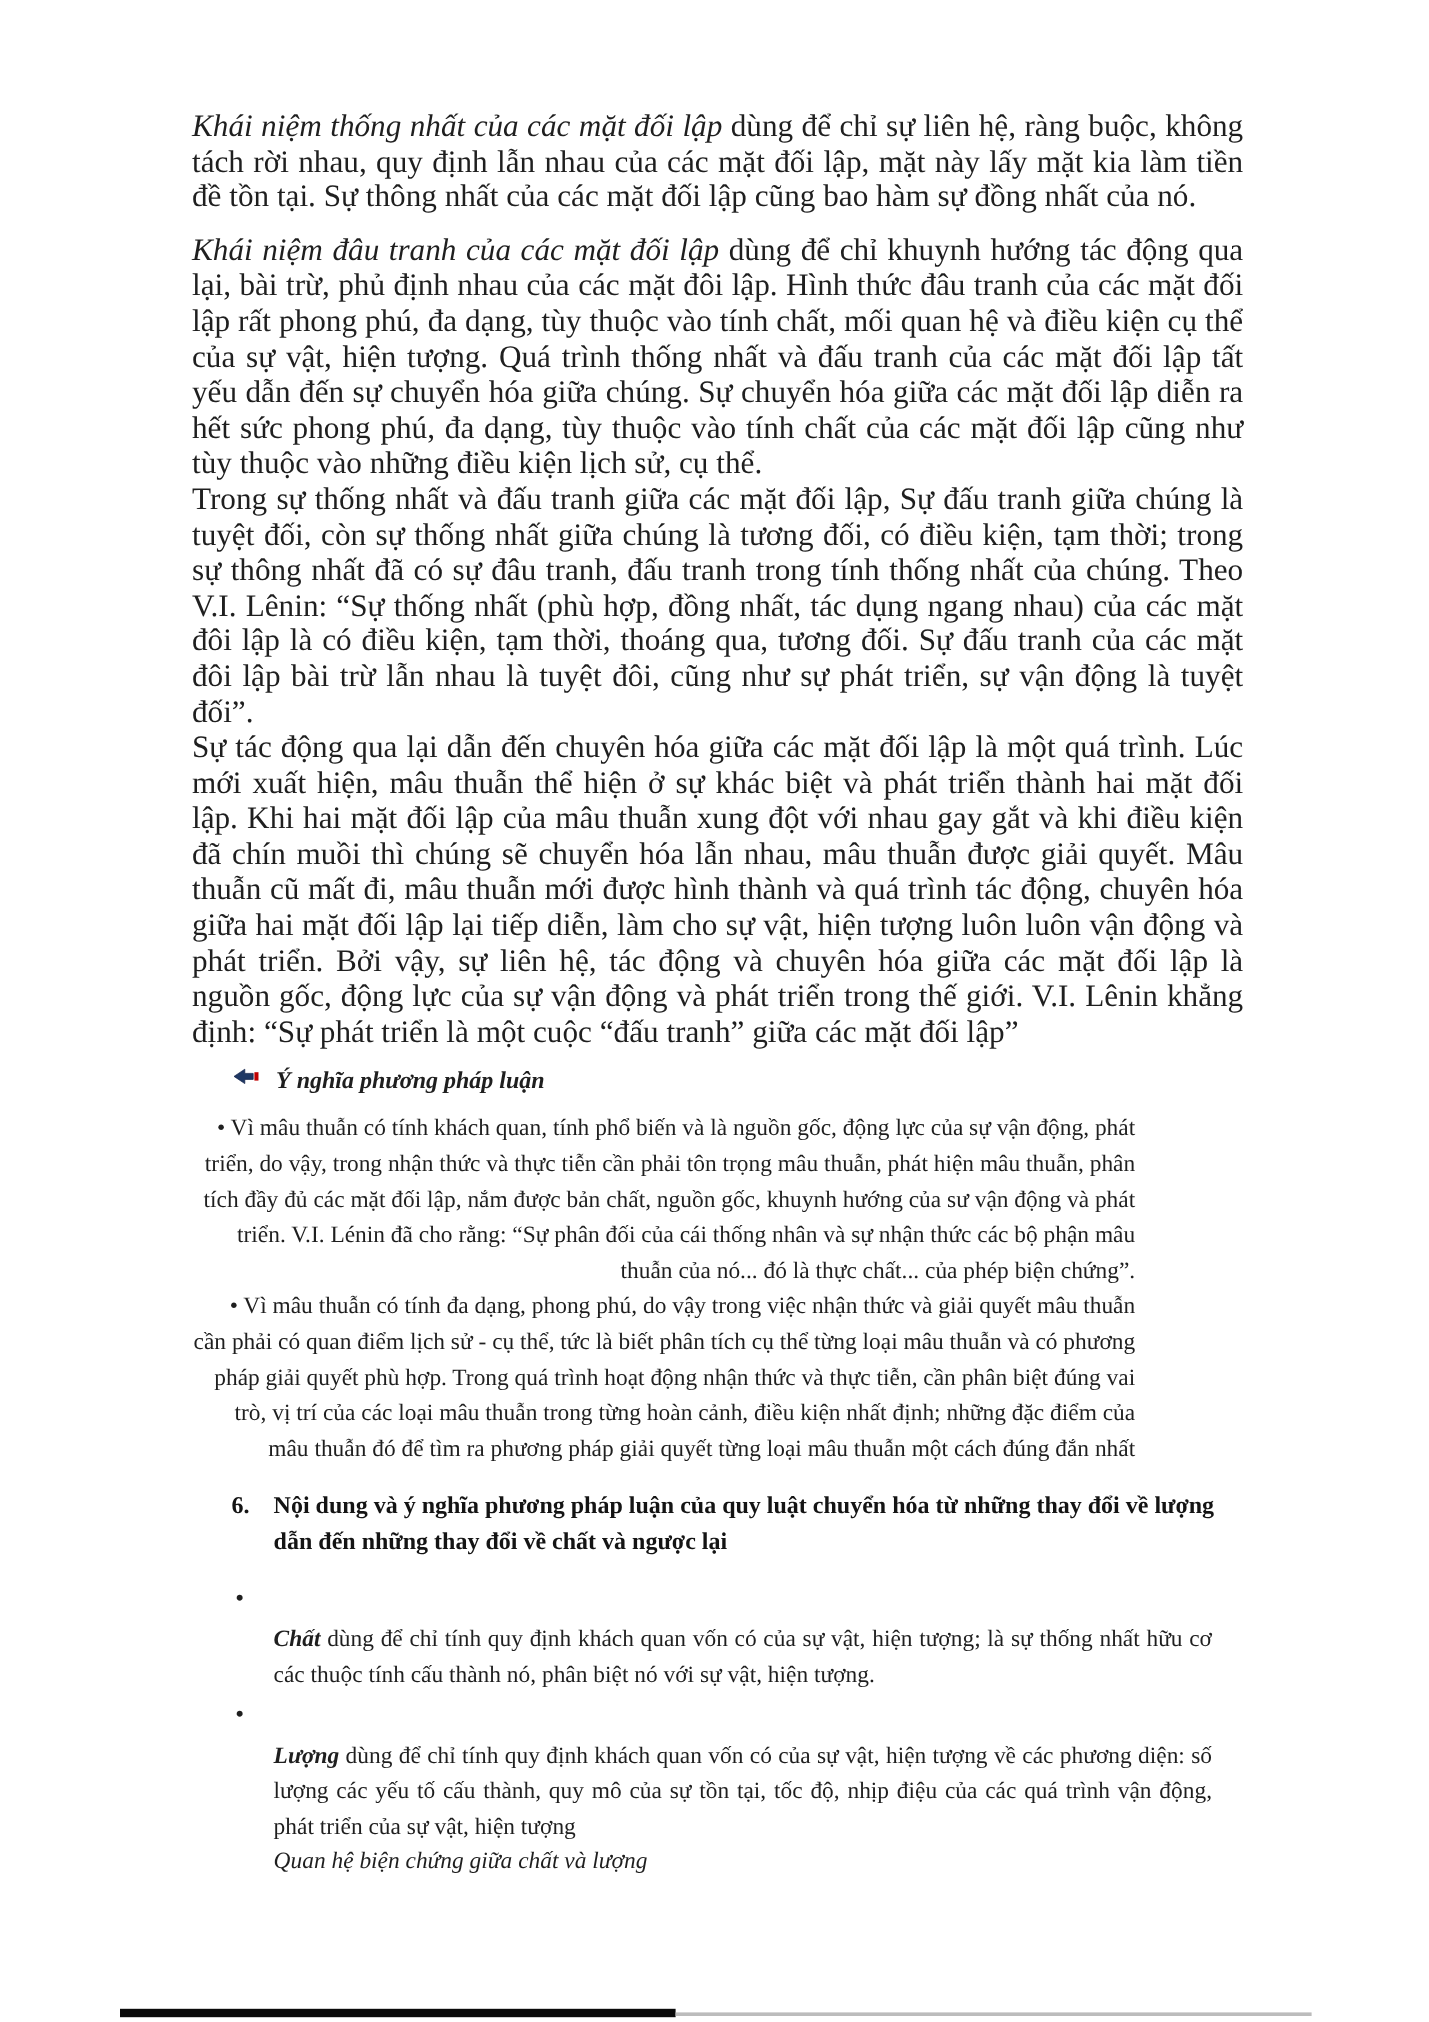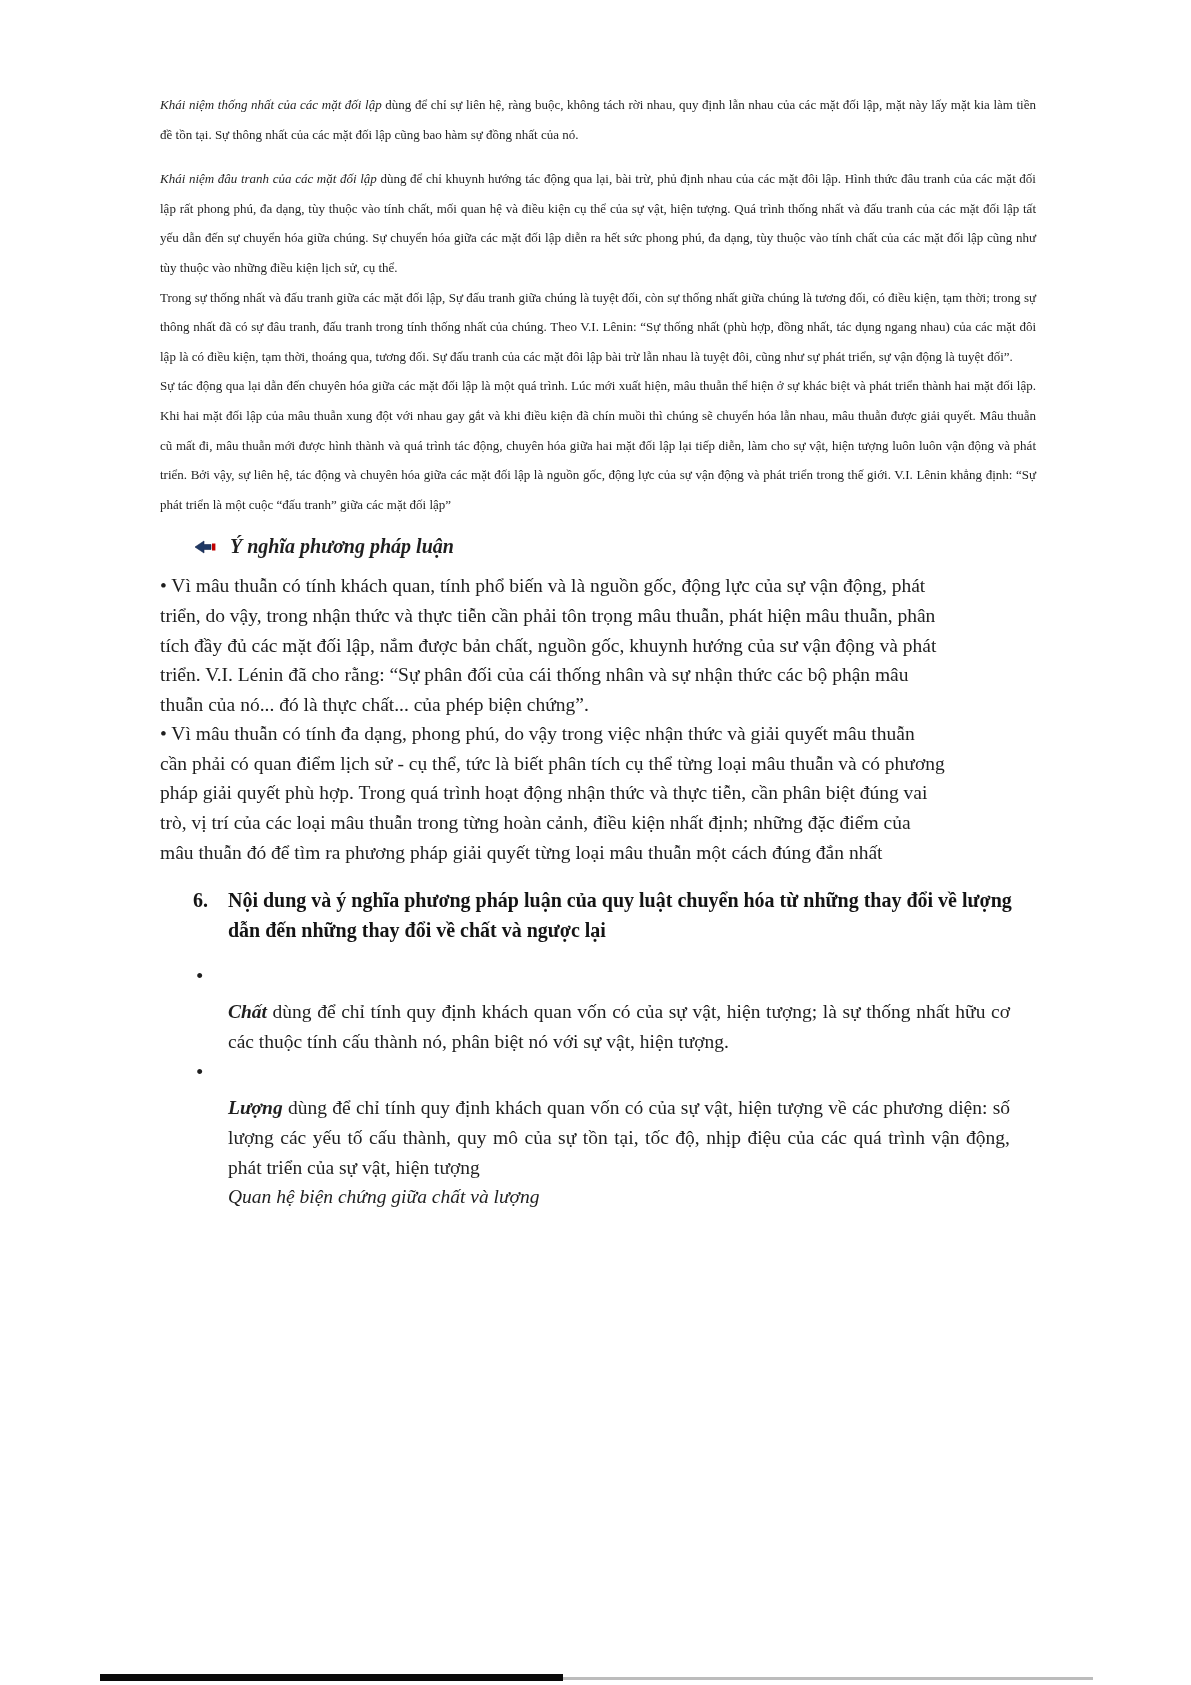--- a/index.html
+++ b/index.html
@@ -14,42 +14,42 @@
     color: #1f1f1f;
   }
   .content {
     position: absolute;
     left: 160px;
     top: 90px;
     width: 876px;
   }
   .para {
     margin: 0;
-    font-size: 13px;
+    font-size: 26px;
     line-height: 29.6px;
     text-align: justify;
   }
   .gap-after { margin-bottom: 15px; }
   .lead-italic { font-style: italic; }
   .meaning-heading {
     display: flex;
-    align-items: center;
+    align-items: flex-start;
     gap: 14px;
     margin: 16px 0 13px 34px;
     font-size: 20px;
     font-weight: bold;
     font-style: italic;
   }
   .arrow-icon { display: inline-flex; align-items: center; }
   .bullet-para {
     margin: 0;
     width: 786px;
     font-size: 19.5px;
     line-height: 29.6px;
-    text-align: left;
+    text-align: right;
   }
   .section6 {
     display: flex;
     margin-top: 18px;
     width: 852px;
     font-size: 20px;
     font-weight: bold;
     line-height: 30px;
     color: #141414;
   }

